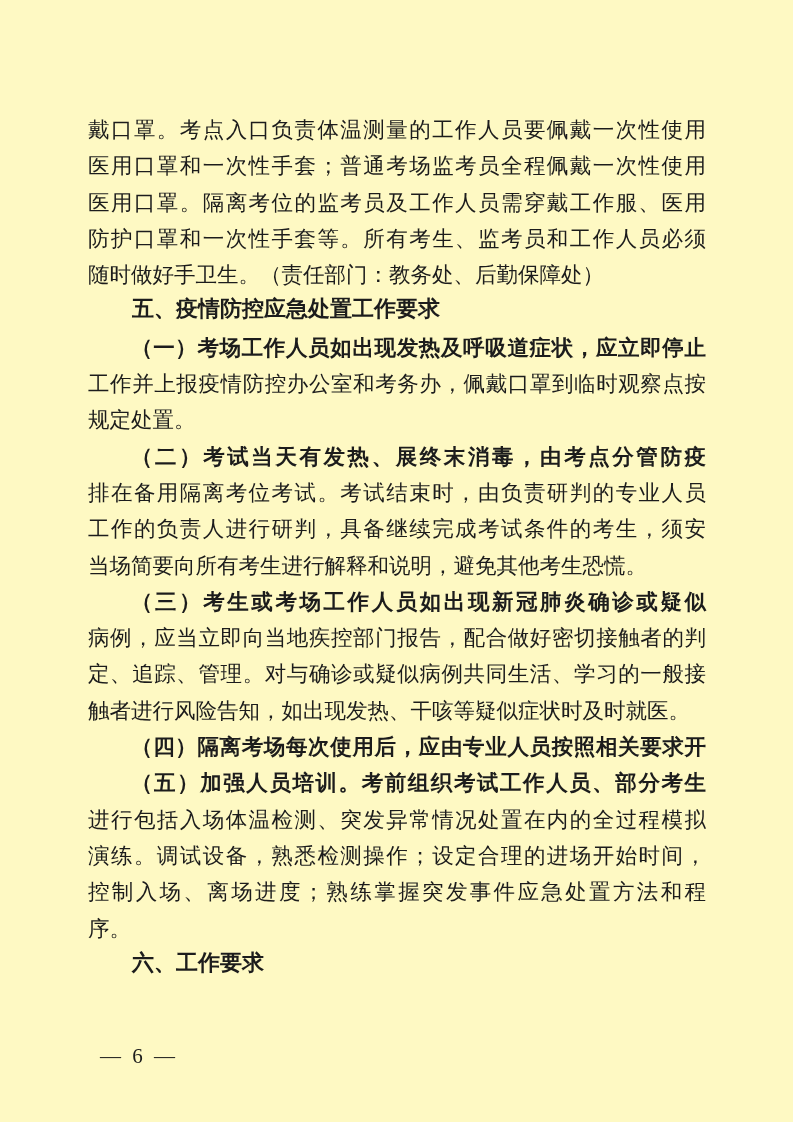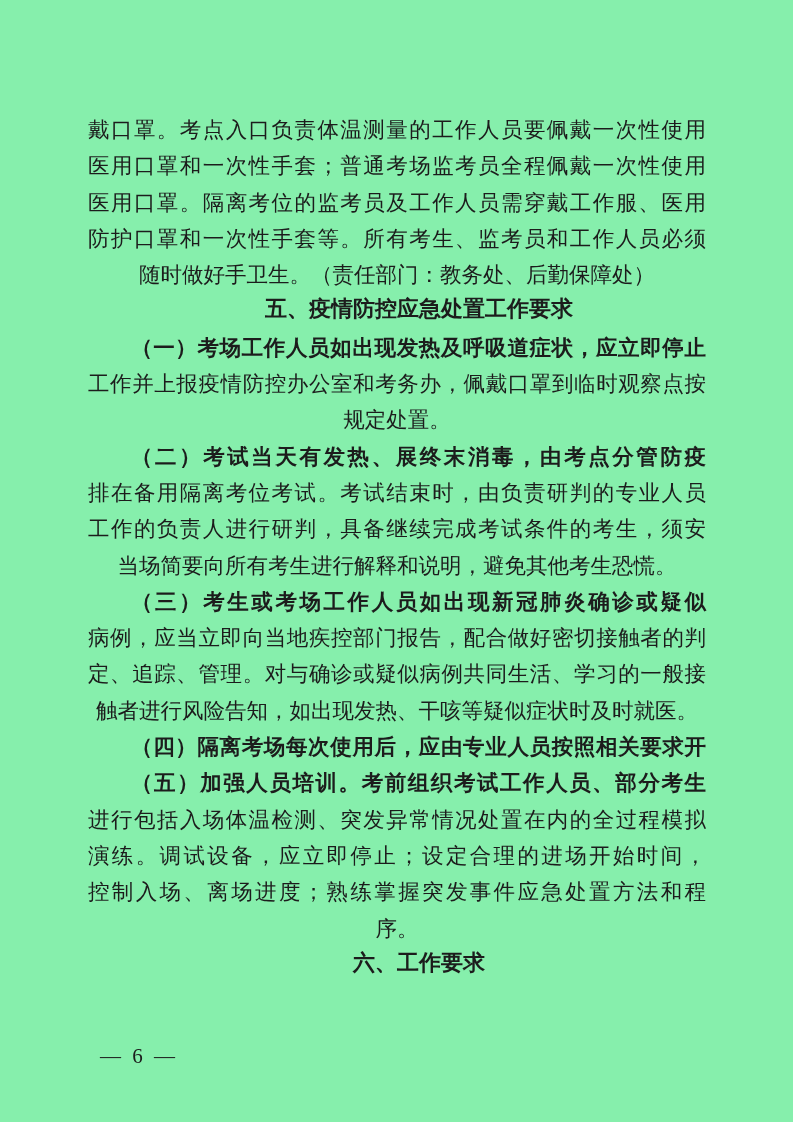--- a/index.html
+++ b/index.html
@@ -4,36 +4,36 @@
 <style>
   html, body {
     margin: 0;
     padding: 0;
     background: #ffffff;
   }
   .page {
     position: relative;
     width: 793px;
     height: 1122px;
-    background: #86efac;
+    background: #fef9c3;
     color: #1c1c1c;
     font-family: "Liberation Serif", serif;
     overflow: hidden;
   }
   .textblock {
     position: absolute;
     left: 88px;
     top: 112px;
     width: 618px;
   }
   .line {
     height: 36.3px;
     line-height: 36.3px;
     font-size: 21.5px;
-    text-align: center;
+    text-align: left;
     overflow: visible;
     white-space: nowrap;
   }
   
   .j {
     white-space: normal;
     text-align: justify;
     text-align-last: justify;
   }
   
@@ -76,19 +76,19 @@
     <div class="line j">排在备用隔离考位考试。考试结束时，由负责研判的专业人员</div>
     <div class="line j">工作的负责人进行研判，具备继续完成考试条件的考生，须安</div>
     <div class="line">当场简要向所有考生进行解释和说明，避免其他考生恐慌。</div>
     <div class="line j indent">（三）考生或考场工作人员如出现新冠肺炎确诊或疑似</div>
     <div class="line j">病例，应当立即向当地疾控部门报告，配合做好密切接触者的判</div>
     <div class="line j">定、追踪、管理。对与确诊或疑似病例共同生活、学习的一般接</div>
     <div class="line">触者进行风险告知，如出现发热、干咳等疑似症状时及时就医。</div>
     <div class="line j indent">（四）隔离考场每次使用后，应由专业人员按照相关要求开</div>
     <div class="line j indent">（五）加强人员培训。考前组织考试工作人员、部分考生</div>
     <div class="line j">进行包括入场体温检测、突发异常情况处置在内的全过程模拟</div>
-    <div class="line j">演练。调试设备，应立即停止；设定合理的进场开始时间，</div>
+    <div class="line j">演练。调试设备，熟悉检测操作；设定合理的进场开始时间，</div>
     <div class="line j">控制入场、离场进度；熟练掌握突发事件应急处置方法和程</div>
     <div class="line">序。</div>
     <div class="line heading indent">六、工作要求</div>
   </div>
   <div class="pagenum">— 6 —</div>
 </div>
 
 </body></html>

